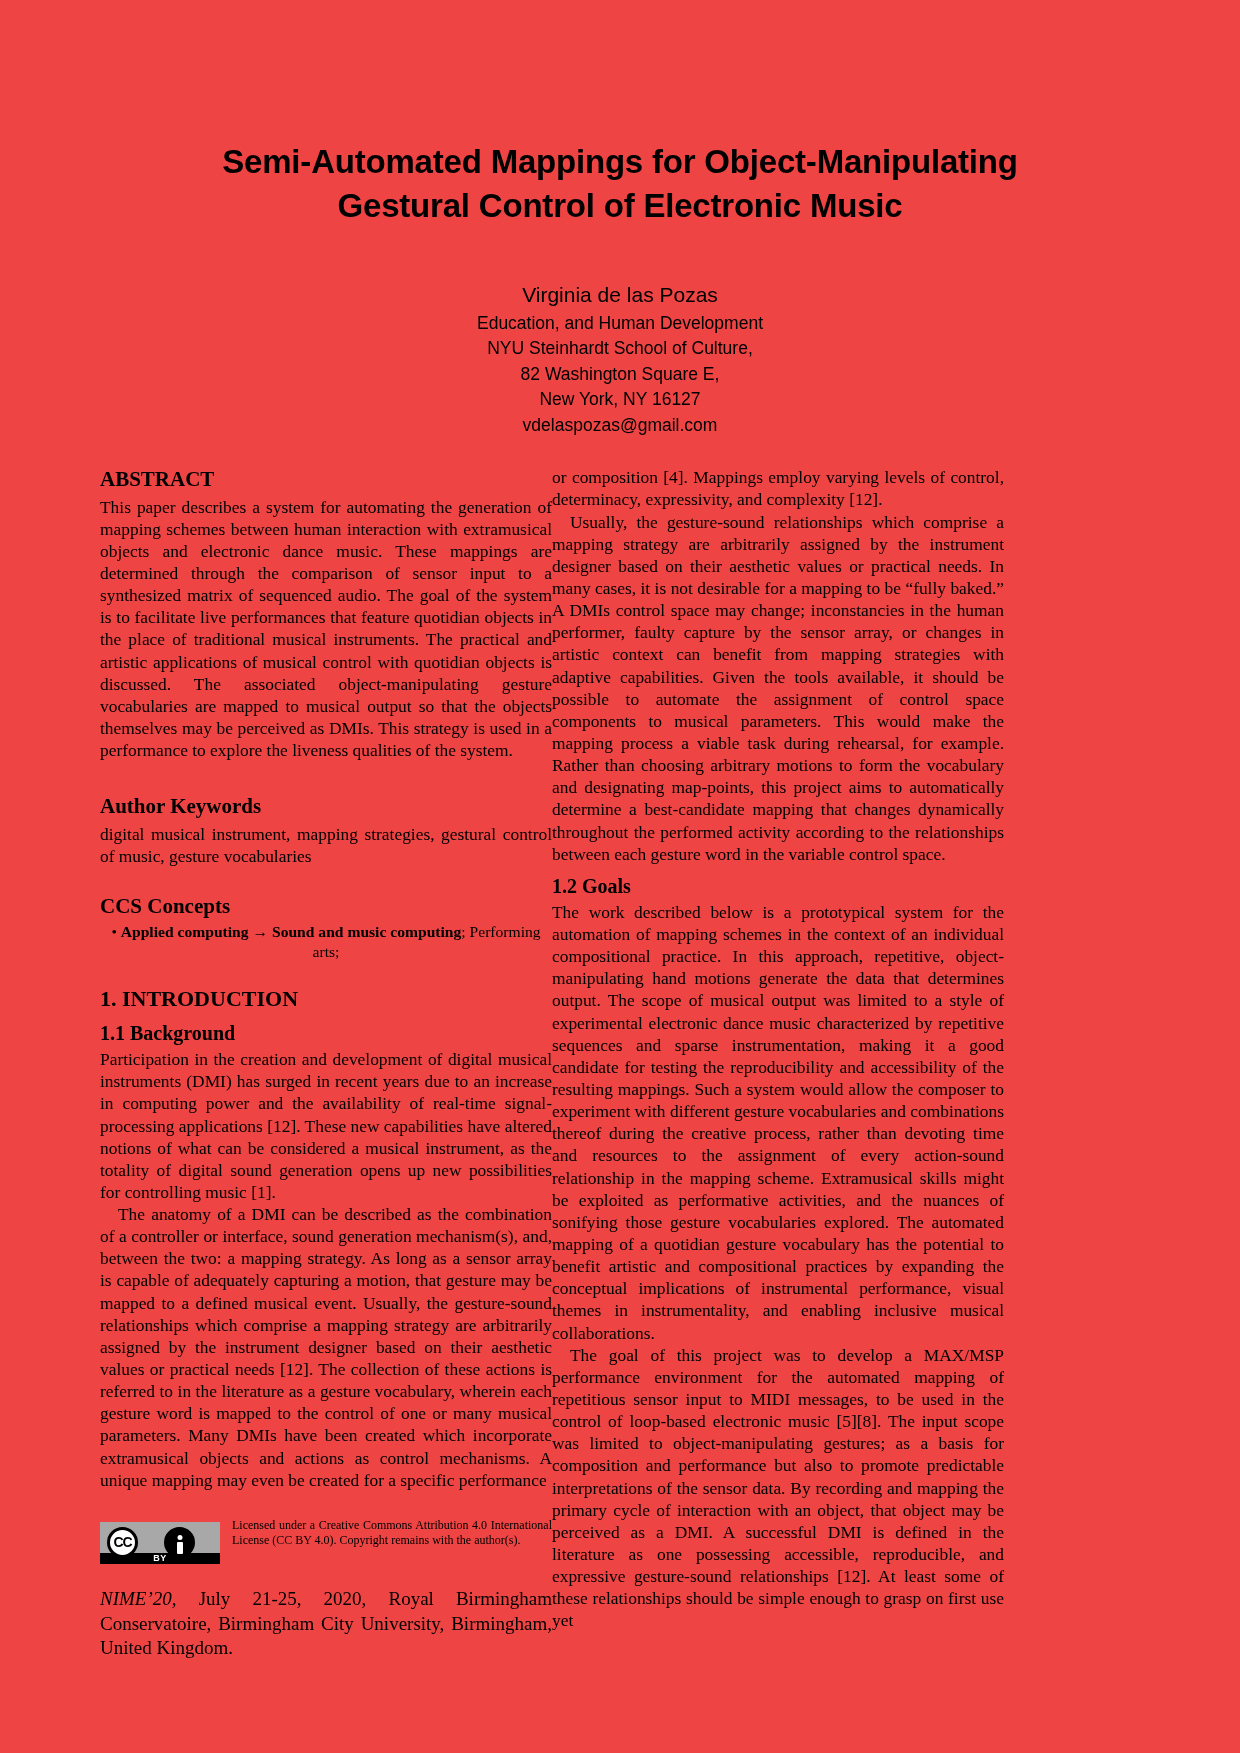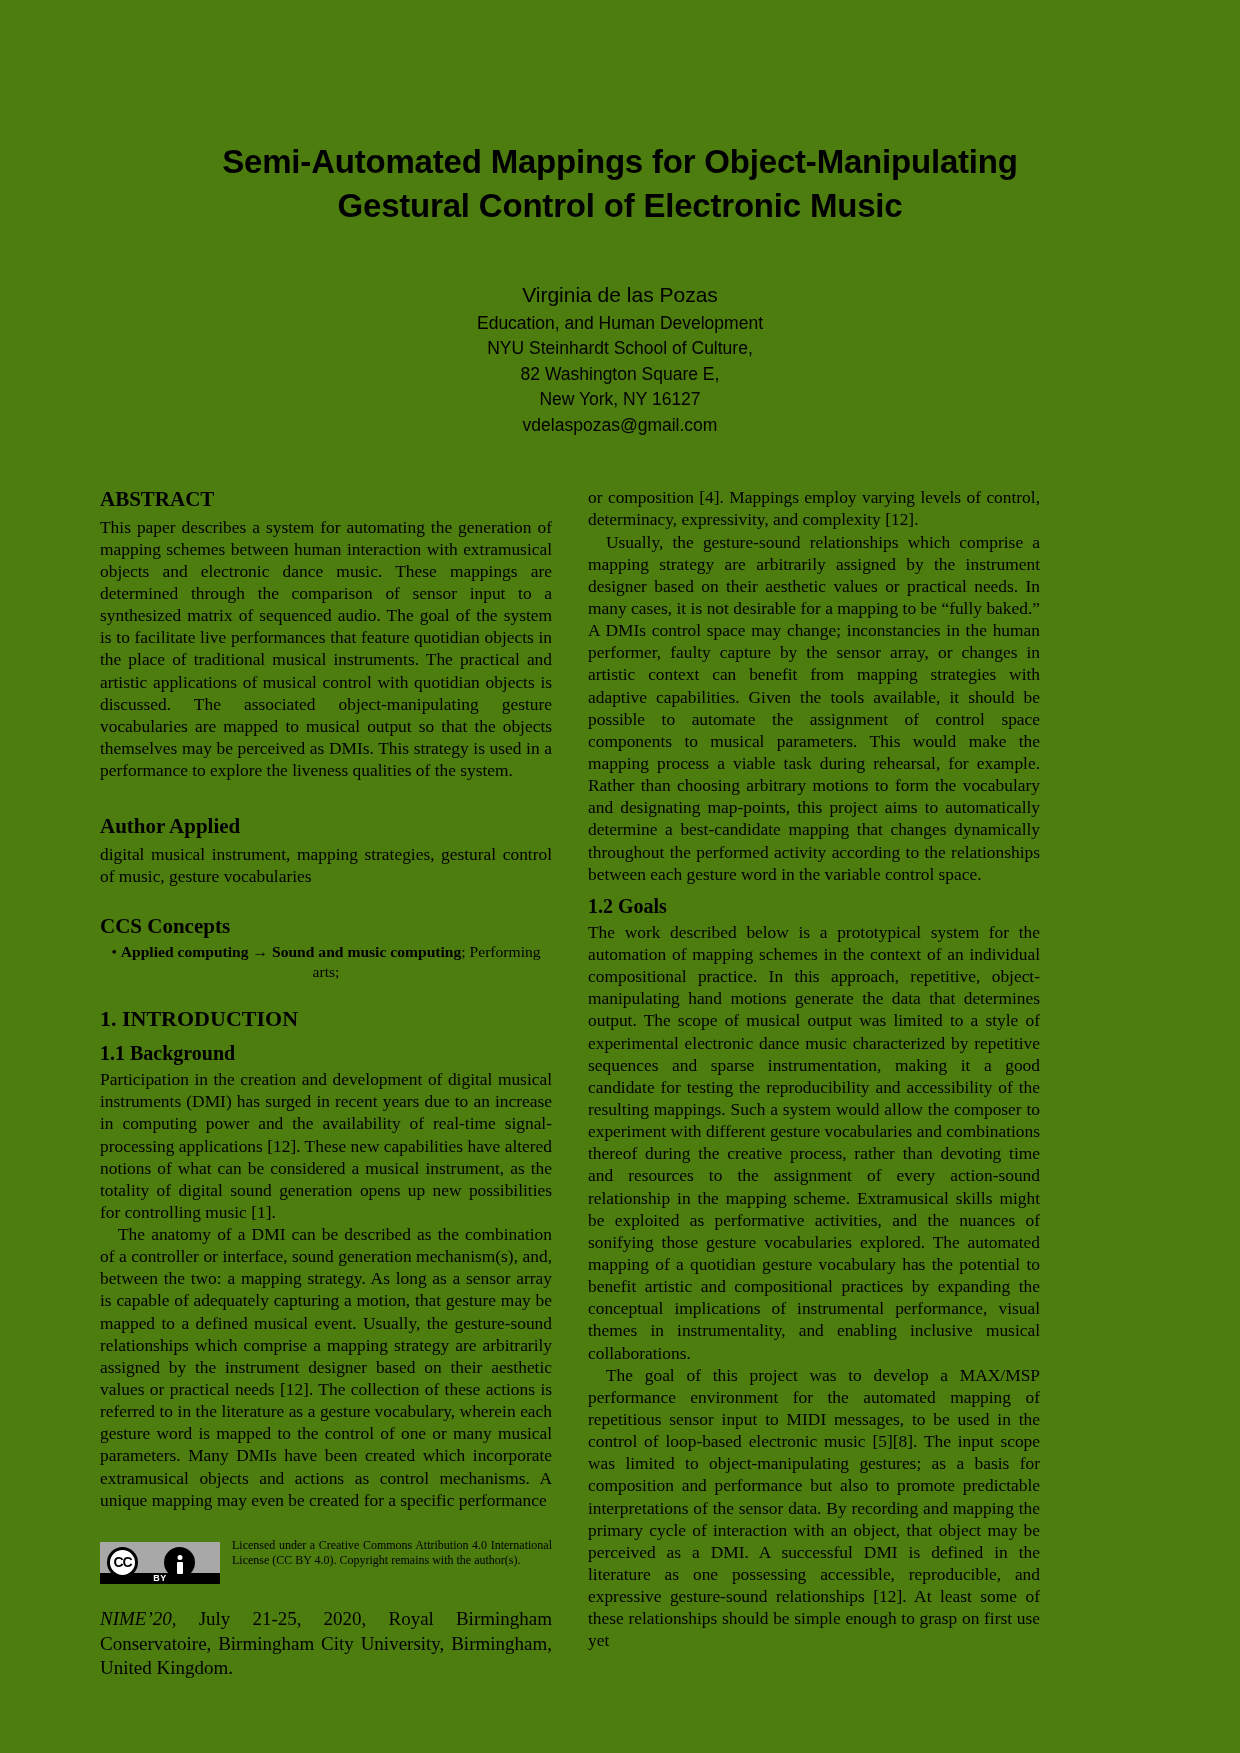--- a/index.html
+++ b/index.html
@@ -4,21 +4,21 @@
 <style>
   html, body {
     margin: 0;
     padding: 0;
     background: #ffffff;
   }
   .page {
     position: relative;
     width: 1240px;
     height: 1753px;
-    background: #4d7c0f;
+    background: #ef4444;
     margin: 0 auto;
     box-sizing: border-box;
     padding: 118px 100px 0 100px;
     font-family: "Liberation Serif", "DejaVu Serif", serif;
     color: #000000;
     overflow: hidden;
   }
 
   
   .title {
@@ -38,22 +38,21 @@
     margin-top: 52px;
   }
   .authorblock .auth-name {
     font-size: 21px;
     line-height: 1.5;
   }
 
   
   .columns {
     display: flex;
-    gap: 36px;
-    margin-top: 48px;
+    margin-top: 28px;
   }
   .col {
     width: 452px;
     flex: 0 0 452px;
   }
 
   h2.sec {
     font-family: "Liberation Serif", "DejaVu Serif", serif;
     font-weight: bold;
     font-size: 21px;
@@ -221,21 +220,21 @@
     <div>vdelaspozas@gmail.com</div>
   </div>
 
   <div class="columns">
 
     <div class="col">
 
       <h2 class="sec">ABSTRACT</h2>
       <p class="body">This paper describes a system for automating the generation of mapping schemes between human interaction with extramusical objects and electronic dance music. These mappings are determined through the comparison of sensor input to a synthesized matrix of sequenced audio. The goal of the system is to facilitate live performances that feature quotidian objects in the place of traditional musical instruments. The practical and artistic applications of musical control with quotidian objects is discussed. The associated object-manipulating gesture vocabularies are mapped to musical output so that the objects themselves may be perceived as DMIs. This strategy is used in a performance to explore the liveness qualities of the system.</p>
 
-      <h2 class="sec spaced-top">Author Applied</h2>
+      <h2 class="sec spaced-top">Author Keywords</h2>
       <p class="body">digital musical instrument, mapping strategies, gestural control of music, gesture vocabularies</p>
 
       <h2 class="sec spaced-top-sm">CCS Concepts</h2>
       <p class="ccs"><span>•</span> <b>Applied computing → Sound and music computing</b><span>; Performing arts;</span></p>
 
       <h2 class="sec-num">1.  INTRODUCTION</h2>
       <h3 class="subsec">1.1  Background</h3>
       <p class="body">Participation in the creation and development of digital musical instruments (DMI) has surged in recent years due to an increase in computing power and the availability of real-time signal-processing applications [12]. These new capabilities have altered notions of what can be considered a musical instrument, as the totality of digital sound generation opens up new possibilities for controlling music [1].</p>
       <p class="body indent">The anatomy of a DMI can be described as the combination of a controller or interface, sound generation mechanism(s), and, between the two: a mapping strategy. As long as a sensor array is capable of adequately capturing a motion, that gesture may be mapped to a defined musical event. Usually, the gesture-sound relationships which comprise a mapping strategy are arbitrarily assigned by the instrument designer based on their aesthetic values or practical needs [12]. The collection of these actions is referred to in the literature as a gesture vocabulary, wherein each gesture word is mapped to the control of one or many musical parameters. Many DMIs have been created which incorporate extramusical objects and actions as control mechanisms. A unique mapping may even be created for a specific performance</p>
 

